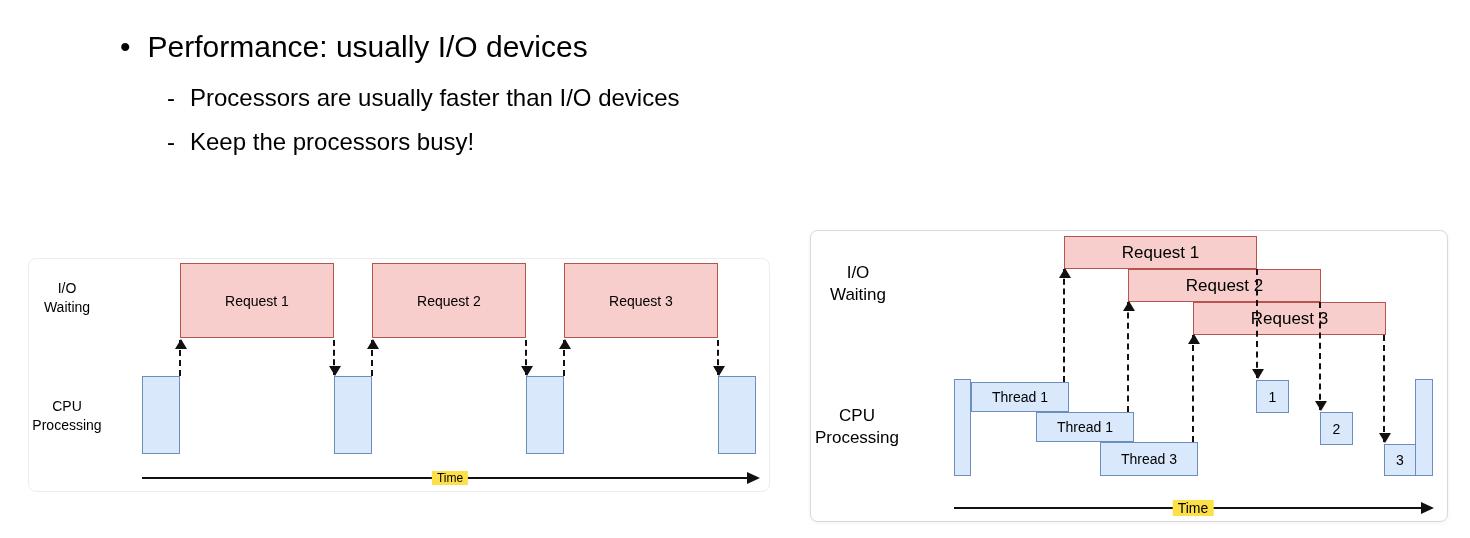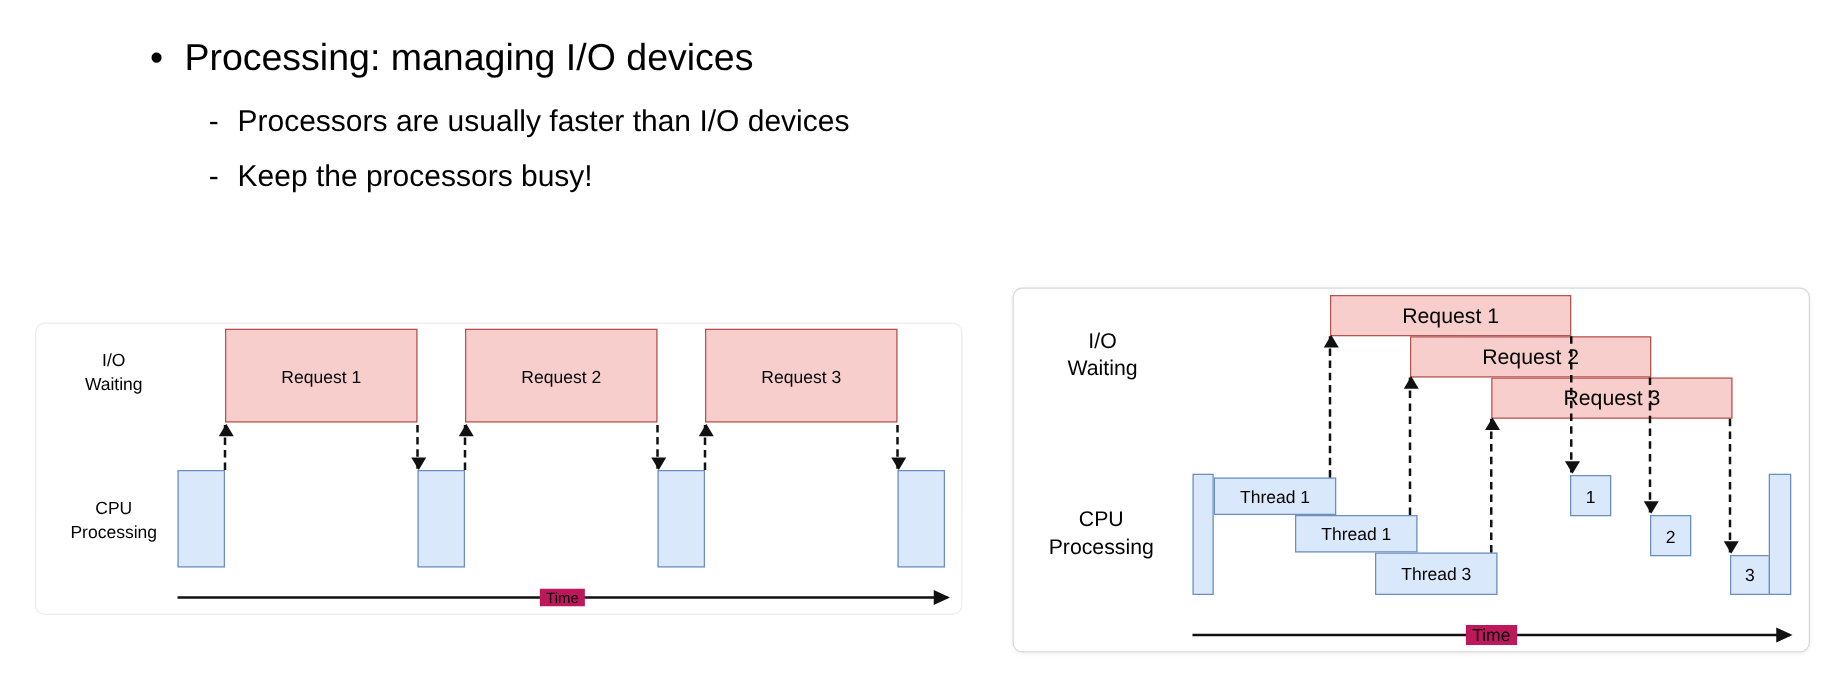--- a/index.html
+++ b/index.html
@@ -15,21 +15,21 @@
   .sub1 { left:167px; top:83px; }
   .sub2 { left:167px; top:127px; }
 
   
   .card { position:absolute; background:#fff; border:1px solid #e3e3e3; border-radius:8px; }
   .card-left  { left:28px;  top:258px; width:742px; height:234px; border-color:#ececec; }
   .card-right { left:810px; top:230px; width:638px; height:292px; border-color:#d9d9d9; box-shadow:0 1px 4px rgba(0,0,0,.06); }
   .card > div, .card > span { position:absolute; }
 
   
-  .lbl { text-align:center;margin-left:24px; }
+  .lbl { text-align:center; }
   .card-left  .lbl { width:76px; font-size:14px; line-height:19px; }
   .card-right .lbl { width:92px; font-size:17px; line-height:22px; }
 
   
   .rbox {
     background:var(--request-fill,#f8cecc); border:1px solid var(--request-border,#b85450);
     display:flex; align-items:center; justify-content:center;
   }
   .card-left  .rbox { width:154px; height:75px; font-size:14px; }
   .card-right .rbox { width:193px; height:33px; font-size:17px; }
@@ -52,32 +52,32 @@
     border-top:10px solid var(--axis,#111);
   }
 
   
   .haxis { height:0; border-top:2px solid var(--axis,#111); }
   .haxis::after {
     content:""; position:absolute; right:-2px; top:-7px; width:0; height:0;
     border-top:6px solid transparent; border-bottom:6px solid transparent;
     border-left:13px solid var(--axis,#111);
   }
-  .time-lbl { position:absolute; left:50%; top:-1px; transform:translate(-50%,-50%); background:#be185d; padding:0 5px; }
+  .time-lbl { position:absolute; left:50%; top:-1px; transform:translate(-50%,-50%); background:#fde047; padding:0 5px; }
   .card-left  .time-lbl { font-size:12px; }
   .card-right .time-lbl { font-size:14px; }
 </style>
 </head>
 <body>
 
 <div class="page">
 
   <div class="title-line">
     <span>•</span>
-    <span>Processing: managing I/O devices</span>
+    <span>Performance: usually I/O devices</span>
   </div>
   <div class="sub sub1">
     <span>-</span>
     <span>Processors are usually faster than I/O devices</span>
   </div>
   <div class="sub sub2">
     <span>-</span>
     <span>Keep the processors busy!</span>
   </div>
 

